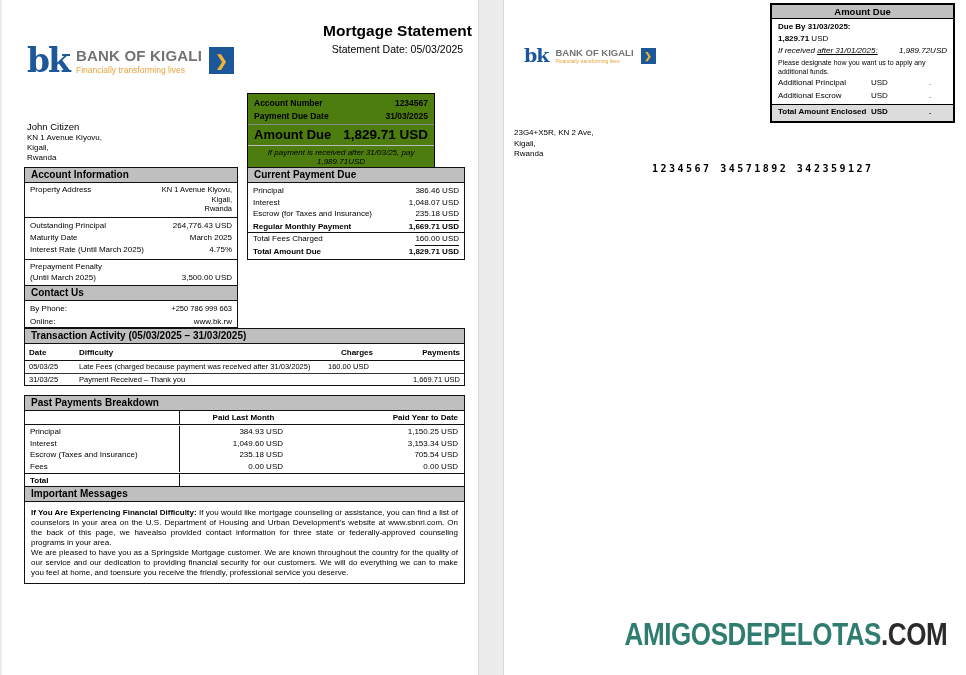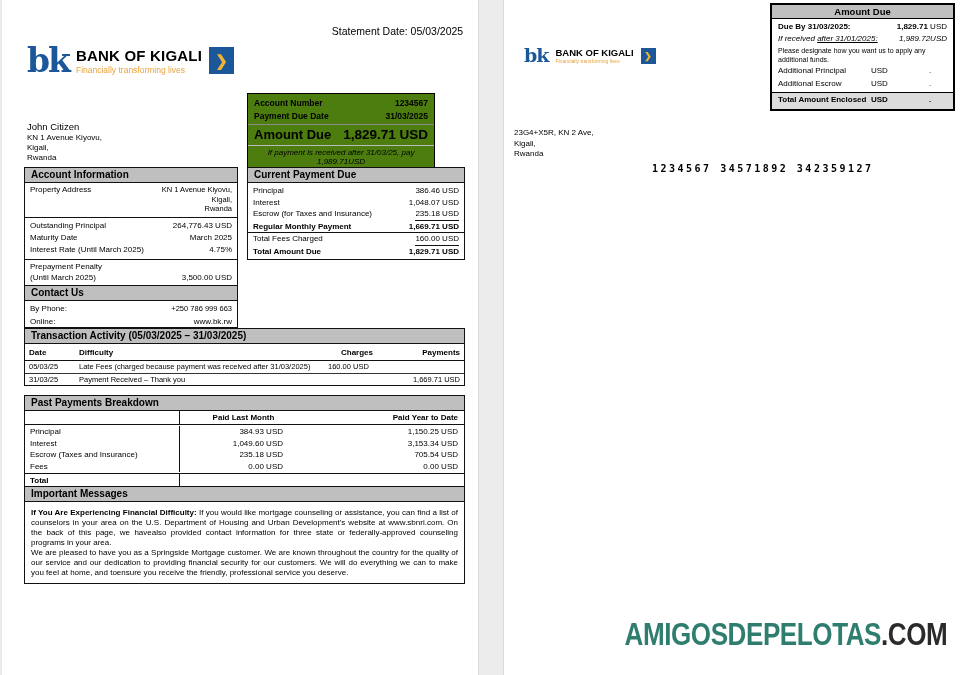--- a/index.html
+++ b/index.html
@@ -9,21 +9,21 @@
   
   .page-gap { position:absolute; left:478px; top:0; width:26px; height:675px; background:#ececec; border-left:1px solid #d9d9d9; border-right:1px solid #d9d9d9; }
   .edge-line { position:absolute; left:0; top:0; width:2px; height:675px; background:#ebebeb; }
 
   
   .logo { position:absolute; display:flex; align-items:center; gap:7px; }
   .logo .bk-mark { font-weight:bold; color:#1c5799; letter-spacing:-2px; line-height:1; font-family:"DejaVu Serif", serif; }
   .logo-lg .bk-mark { font-size:33px; }
   .logo-sm .bk-mark { font-size:19px; letter-spacing:-1px; }
   .logo .brand-text { display:flex; flex-direction:column; }
-  .logo .brand-name { font-weight:bold; color:#000000; }
+  .logo .brand-name { font-weight:bold; color:#737373; }
   .logo-lg .brand-name { font-size:15px; letter-spacing:0.2px; }
   .logo-sm .brand-name { font-size:9.5px; }
   .logo .brand-tagline { color:#e8a33c; }
   .logo-lg .brand-tagline { font-size:8.5px; margin-top:1px; }
   .logo-sm .brand-tagline { font-size:5px; }
   .logo .arrow-tile { background:#1c5799; display:flex; align-items:center; justify-content:center; color:#f0b432; font-weight:bold; }
   .logo-lg .arrow-tile { width:25px; height:27px; font-size:15px; }
   .logo-sm .arrow-tile { width:15px; height:16px; font-size:9px; }
 
   
@@ -92,21 +92,21 @@
 
   
   .p-msg { left:24px; top:486px; width:441px; }
   .msg-body { padding:6px 6px 5px 6px; font-size:8px; line-height:10px; text-align:justify; }
   .msg-body p + p { margin-top:0; }
 
   
   .due-box { position:absolute; left:770px; top:3px; width:185px; border:2px solid #000; background:#fff; }
   .due-hd { background:#bfbfbf; text-align:center; font-weight:bold; font-size:9.5px; border-bottom:1.5px solid #000; padding:1px 0; }
   .due-row { display:flex; justify-content:space-between; padding:0 6px; font-size:8px; line-height:12px; }
-  .due-row.first { padding-top:2px; }
+  .due-row.first { padding-top:2px;flex-direction:column; }
   .due-italic { font-style:italic; }
   .due-italic .und { text-decoration:underline; }
   .due-note { font-size:7px; line-height:8.5px; padding:2px 6px 1px 6px; }
   .due-3col { display:flex; padding:0 6px; font-size:8px; line-height:12.5px; }
   .due-3col .dl { flex:1; }
   .due-3col .dc { width:42px; }
   .due-3col .da { width:34px; text-align:center; }
   .due-total { font-weight:bold; background:#dcdcdc; border-top:1.5px solid #000; padding:1px 6px 2px 6px; margin-top:2px; }
 
   .return-addr { position:absolute; left:514px; top:128px; font-size:8px; line-height:10.5px; }
@@ -126,20 +126,21 @@
   <div class="logo logo-lg" style="left:27px; top:44px;">
     <span class="bk-mark">bk</span>
     <span class="brand-text">
       <span class="brand-name">BANK OF KIGALI</span>
       <span class="brand-tagline">Financially transforming lives</span>
     </span>
     <span class="arrow-tile">❯</span>
   </div>
 
   <div class="doc-title-block">
+    <div class="doc-title">Mortgage Statement</div>
     <div class="doc-date">Statement Date: 05/03/2025</div>
   </div>
 
   <div class="recipient">
     <div class="name">John Citizen</div>
     <div>KN 1 Avenue Kiyovu,</div>
     <div>Kigali,</div>
     <div>Rwanda</div>
   </div>
 

